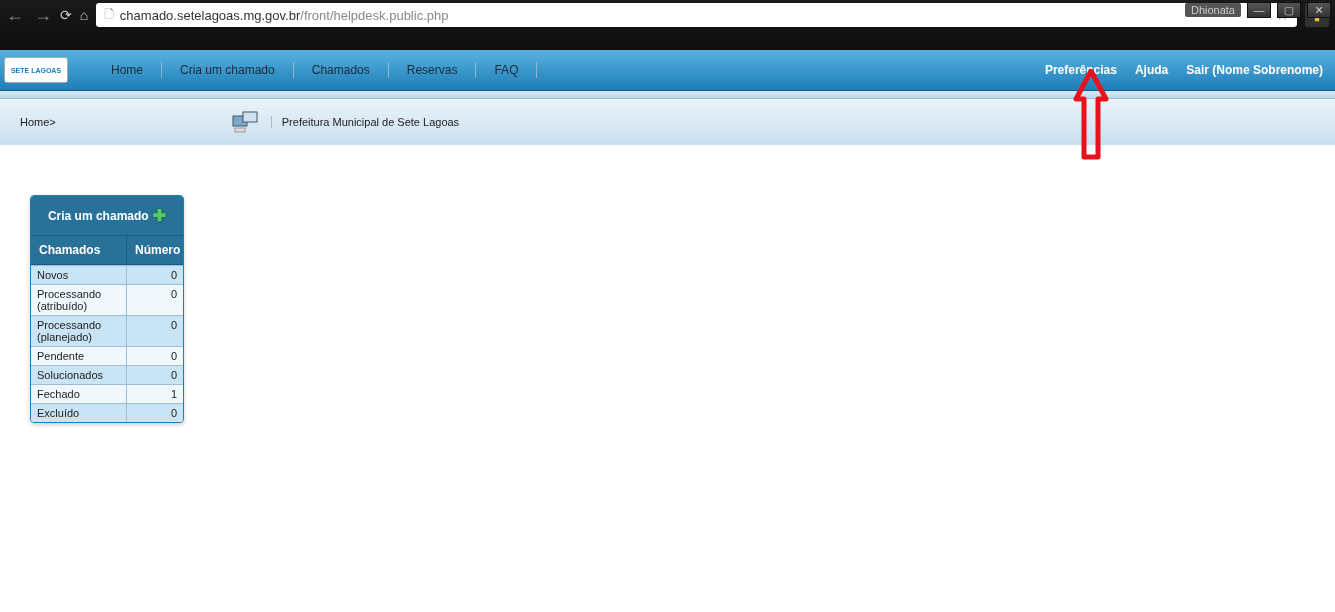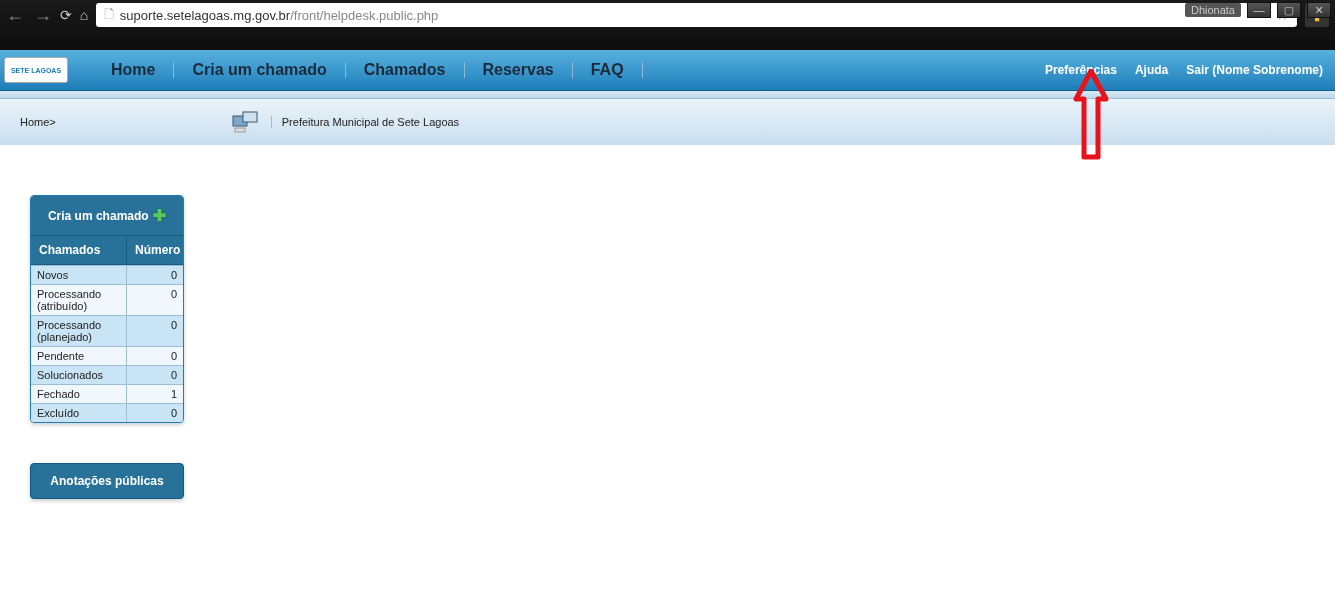--- a/index.html
+++ b/index.html
@@ -23,21 +23,21 @@
 .url-bar .domain { color: #333; }
 .url-bar .path { color: #888; }
 .url-doc { color: #888; margin-right: 6px; font-size: 12px; }
 .star { margin-left: auto; color: #999; font-size: 15px; }
 .addon-btn { width: 24px; height: 24px; background: #333; display: flex; align-items: center; justify-content: center; color: #f0c040; font-size: 18px; font-weight: bold; border-radius: 2px; }
 
 
 .glpi-header { background: linear-gradient(#58b2e0, #1e7eb8); height: 41px; display: flex; align-items: center; border-bottom: 1px solid #0d5a8a; position: relative; }
 .glpi-logo { width: 64px; height: 26px; background: #fff; border: 1px solid #aaa; border-radius: 3px; margin-left: 4px; display: flex; align-items: center; justify-content: center; font-size: 7px; font-weight: bold; color: #1e7eb8; line-height: 1; text-align: left; padding: 2px; }
 .glpi-menu { display: flex; align-items: center; margin-left: 25px; }
-.glpi-menu-item { color: #1a2a3a; font-size: 16px; font-weight: bold; padding: 0 18px; cursor: pointer; }
+.glpi-menu-item { color: #1a2a3a; font-size: 12px; font-weight: normal; padding: 0 18px; cursor: pointer; }
 .glpi-menu-sep { width: 1px; height: 16px; background: #8fb8d4; }
 .glpi-right { margin-left: auto; display: flex; align-items: center; gap: 18px; padding-right: 12px; color: #fff; font-size: 12px; font-weight: bold; }
 .glpi-right a { color: #fff; cursor: pointer; }
 
 
 .glpi-stripe { background: linear-gradient(#d8eaf5, #bcd9eb); height: 8px; border-bottom: 1px solid #9cbfd6; }
 
 
 .breadcrumb { background: linear-gradient(#eaf3fa, #c9dfef); height: 46px; display: flex; align-items: center; padding: 0 20px; color: #333; font-size: 11px; }
 .breadcrumb .home { color: #222; }
@@ -78,21 +78,21 @@
   </div>
   <div class="nav-bar">
     <div class="nav-arrows">
       <span>←</span>
       <span>→</span>
     </div>
     <span class="nav-reload">⟳</span>
     <span class="nav-home">⌂</span>
     <div class="url-bar">
       <span class="url-doc">🗋</span>
-      <span class="domain">suporte.setelagoas.mg.gov.br</span>
+      <span class="domain">chamado.setelagoas.mg.gov.br</span>
         <span class="path">/front/helpdesk.public.php</span>
       <span class="star">☆</span>
     </div>
     <div class="addon-btn">✚</div>
   </div>
 </div>
 
 <div class="glpi-header">
   <div class="glpi-logo">
     <span>SETE LAGOAS</span>
@@ -167,20 +167,19 @@
           <div class="col-label">Fechado</div>
           <div class="col-num">1</div>
         </div>
       <div class="data-row">
           <div class="col-label">Excluído</div>
           <div class="col-num">0</div>
         </div>
     </div>
   </div>
 
-  <div class="btn-box">Anotações públicas</div>
 </div>
 
 <div class="red-arrow">
   <svg viewBox="0 0 46 92">
     <path d="M23 2 L8 30 L16 30 L16 88 L30 88 L30 30 L38 30 Z" fill="none" stroke="#e8121d" stroke-width="5" stroke-linejoin="round"></path>
   </svg>
 </div>
 
 </body></html>

